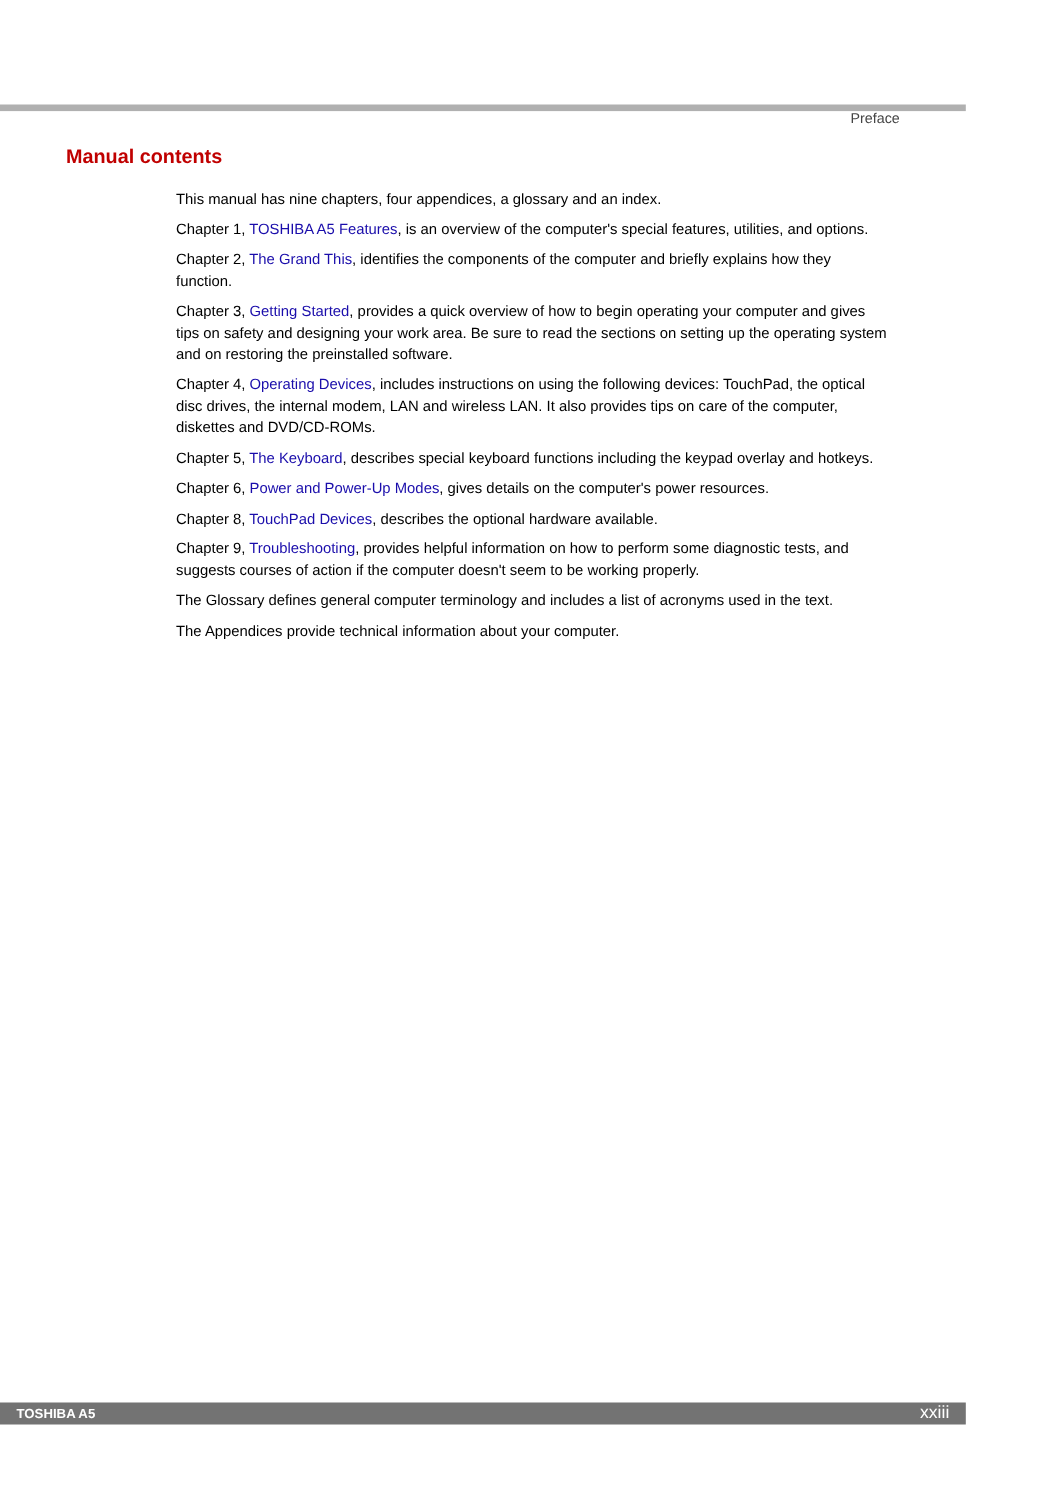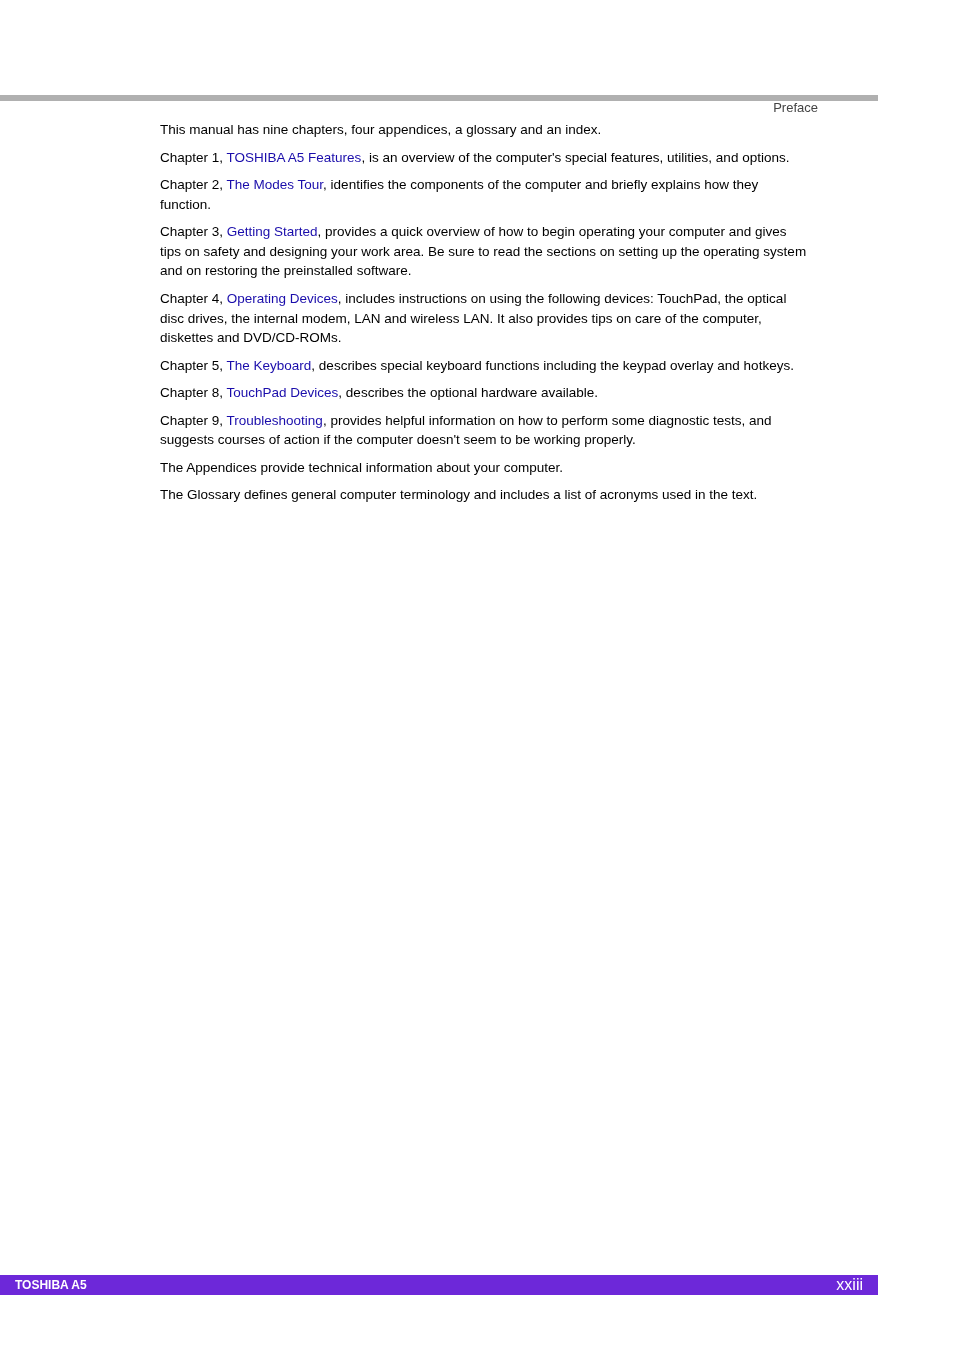--- a/index.html
+++ b/index.html
@@ -78,21 +78,21 @@
       text-decoration: none;
     }
 
     
     .bottom-bar {
       position: absolute;
       bottom: 55px;
       left: 0;
       right: 0;
       height: 20px;
-      background: #6d28d9;
+      background: #737373;
       display: flex;
       align-items: center;
       justify-content: space-between;
       padding: 0 15px;
     }
 
     .bottom-bar-left {
       color: #fff;
       font-size: 12px;
       font-weight: bold;
@@ -107,37 +107,39 @@
 <body>
 
 <div class="page-container">
 
   <div class="top-bar"></div>
 
   <div class="header-area">Preface</div>
 
   <div class="content-area">
 
+    <div class="section-title">Manual contents</div>
 
     <div class="indented-content">
 
       <p class="paragraph">This manual has nine chapters, four appendices, a glossary and an index.</p>
 
       <div id="chapters-container">
           <p class="paragraph">Chapter 1, <a class="link-text" href="#">TOSHIBA A5 Features</a>, is an overview of the computer's special features, utilities, and options.</p>
-          <p class="paragraph">Chapter 2, <a class="link-text" href="#">The Modes Tour</a>, identifies the components of the computer and briefly explains how they function.</p>
+          <p class="paragraph">Chapter 2, <a class="link-text" href="#">The Grand This</a>, identifies the components of the computer and briefly explains how they function.</p>
           <p class="paragraph">Chapter 3, <a class="link-text" href="#">Getting Started</a>, provides a quick overview of how to begin operating your computer and gives tips on safety and designing your work area. Be sure to read the sections on setting up the operating system and on restoring the preinstalled software.</p>
           <p class="paragraph">Chapter 4, <a class="link-text" href="#">Operating Devices</a>, includes instructions on using the following devices: TouchPad, the optical disc drives, the internal modem, LAN and wireless LAN. It also provides tips on care of the computer, diskettes and DVD/CD-ROMs.</p>
           <p class="paragraph">Chapter 5, <a class="link-text" href="#">The Keyboard</a>, describes special keyboard functions including the keypad overlay and hotkeys.</p>
+          <p class="paragraph">Chapter 6, <a class="link-text" href="#">Power and Power-Up Modes</a>, gives details on the computer's power resources.</p>
           <p class="paragraph">Chapter 8, <a class="link-text" href="#">TouchPad Devices</a>, describes the optional hardware available.</p>
           <p class="paragraph">Chapter 9, <a class="link-text" href="#">Troubleshooting</a>, provides helpful information on how to perform some diagnostic tests, and suggests courses of action if the computer doesn't seem to be working properly.</p>
         </div>
 
+      <p class="paragraph">The Glossary defines general computer terminology and includes a list of acronyms used in the text.</p>
       <p class="paragraph">The Appendices provide technical information about your computer.</p>
-      <p class="paragraph">The Glossary defines general computer terminology and includes a list of acronyms used in the text.</p>
 
     </div>
   </div>
 
   <div class="bottom-bar">
     <span class="bottom-bar-left">TOSHIBA A5</span>
     <span class="bottom-bar-right">xxiii</span>
   </div>
 
 </div>

